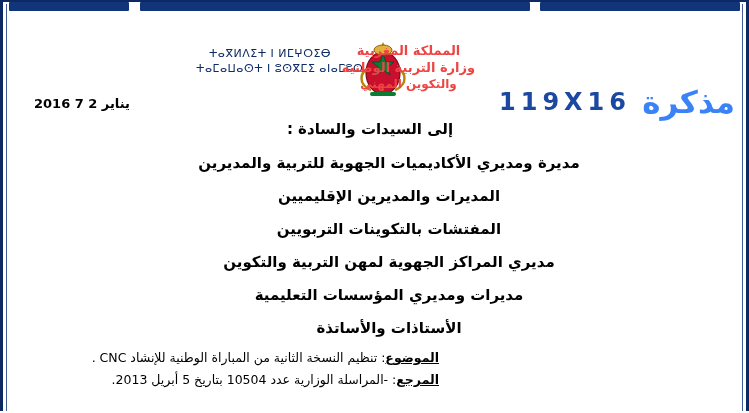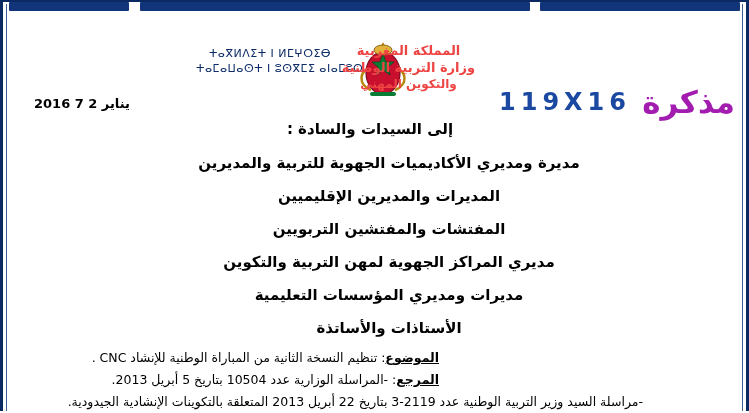--- a/index.html
+++ b/index.html
@@ -122,21 +122,21 @@
     color: #1b48a0;
     direction: ltr;
   }
   .memo-word {
     position: absolute;
     right: 14px;
     top: 84px;
     font-family: "DejaVu Sans", sans-serif;
     font-size: 31px;
     font-weight: bold;
-    color: #a21caf;
+    color: #3b82f6;
     direction: rtl;
   }
 
   
   .date-stamp {
     position: absolute;
     left: 34px;
     top: 96px;
     font-family: "DejaVu Sans", sans-serif;
     font-size: 13px;
@@ -248,32 +248,29 @@
 
   <div class="date-stamp">2016 يناير 2 7</div>
 
   <div class="ref-number">119X16</div>
   <div class="memo-word">مذكرة</div>
 
   <div class="recipients">
     <div class="salutation">إلى السيدات والسادة :</div>
     <div class="line">مديرة ومديري الأكاديميات الجهوية للتربية والمديرين</div>
     <div class="line">المديرات والمديرين الإقليميين</div>
-    <div class="line">المفتشات والمفتشين التربويين</div>
+    <div class="line">المفتشات بالتكوينات التربويين</div>
     <div class="line">مديري المراكز الجهوية لمهن التربية والتكوين</div>
     <div class="line">مديرات ومديري المؤسسات التعليمية</div>
     <div class="line">الأستاذات والأساتذة</div>
   </div>
 
   <div class="meta">
     <div class="row subject-row">
       <span class="lbl">الموضوع</span><span>: تنظيم النسخة الثانية من المباراة الوطنية للإنشاد CNC .</span>
     </div>
     <div class="row ref-row">
       <span class="lbl">المرجع</span><span>: -المراسلة الوزارية عدد 10504 بتاريخ 5 أبريل 2013.</span>
     </div>
-    <div class="row ref-row2">
-      <span>-مراسلة السيد وزير التربية الوطنية عدد 2119-3 بتاريخ 22 أبريل 2013 المتعلقة بالتكوينات الإنشادية الجيدودية.</span>
-    </div>
   </div>
 
   <div class="bottom-edge"></div>
 </div>
 
 </body></html>

